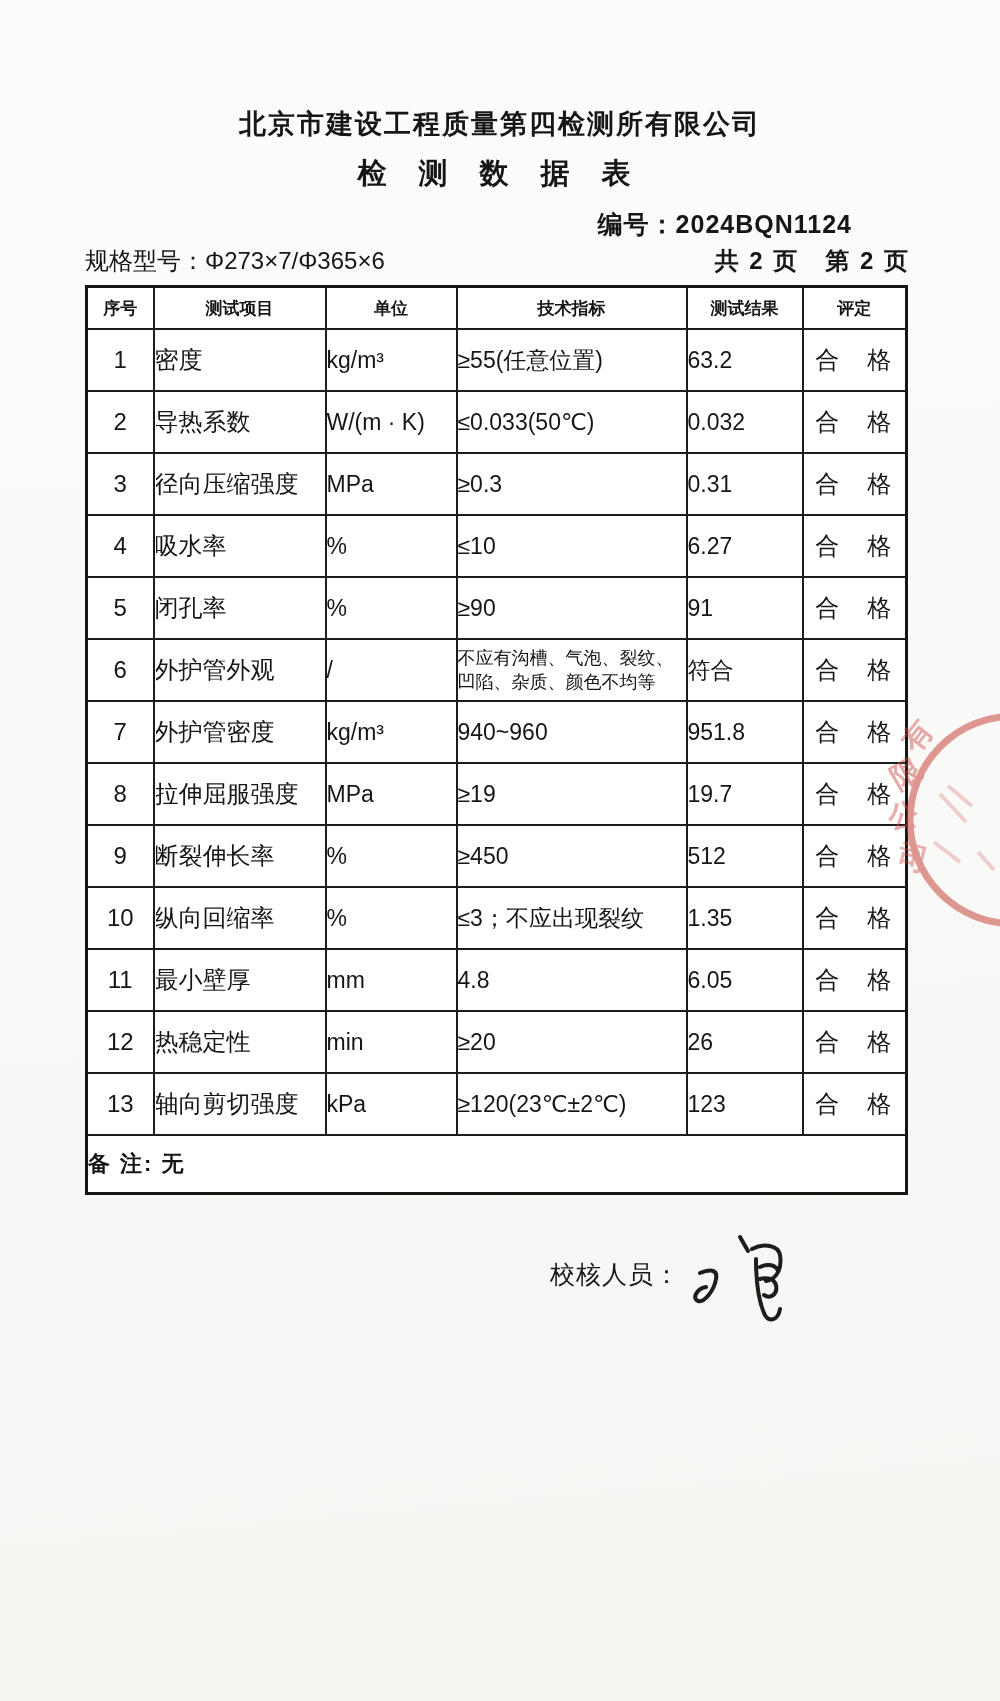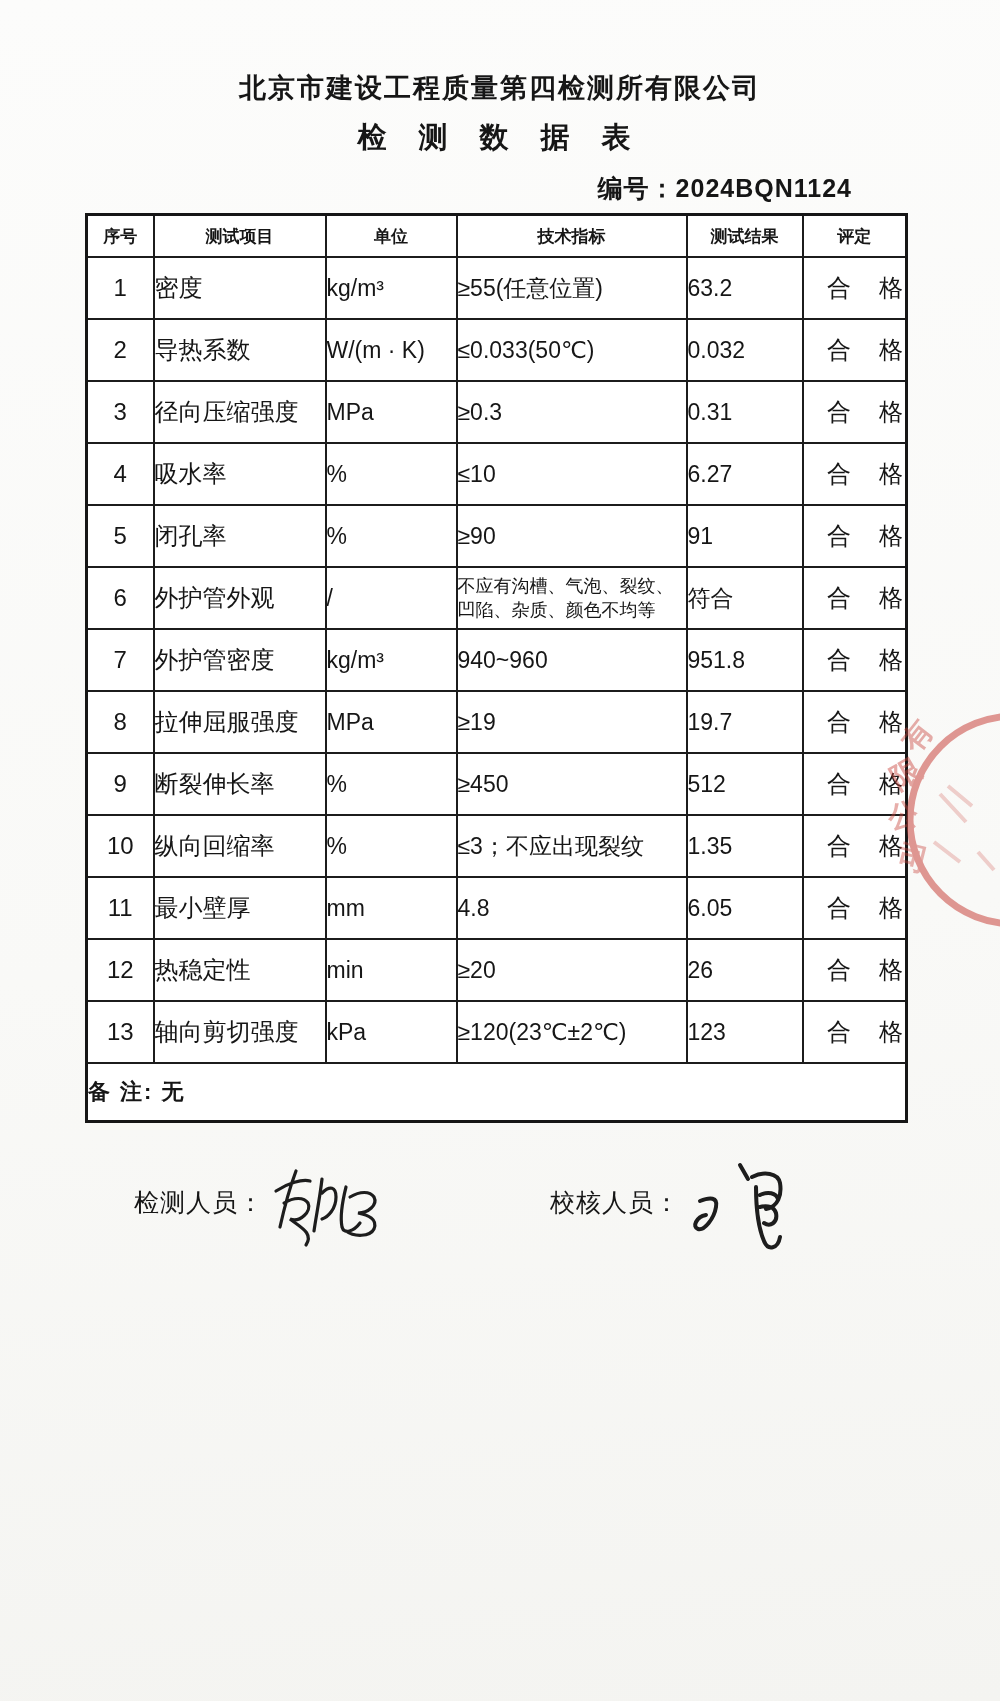--- a/index.html
+++ b/index.html
@@ -11,21 +11,21 @@
   .page{
     position:relative;
     width:1000px;height:1701px;
     margin:0 auto;
     background:linear-gradient(175deg,#fcfcfb 0%,#f9f9f7 55%,#f4f4f1 100%);
     overflow:hidden;
     box-sizing:border-box;
   }
   
   .company{
-    padding-top:70px;
+    padding-top:106px;
     text-align:center;
     font-size:27px;font-weight:700;letter-spacing:2px;
   }
   .doc-title{
     margin-top:12px;
     text-align:center;
     font-size:29px;font-weight:700;letter-spacing:12px;
   }
   .report-no{
     margin-top:14px;
@@ -55,26 +55,26 @@
     overflow:hidden;
   }
   table.data{border:3px solid #161616;}
   th{
     height:40px;
     font-size:17px;font-weight:700;
     text-align:center;
   }
   td{height:60px;font-size:23px;}
   td.c-no{text-align:center;font-size:24px;}
-  td.c-item{padding-left:16px;font-size:24px;}
+  td.c-item{padding-left:16px;font-size:24px;border-radius:11px;}
   td.c-unit{padding-left:13px;}
   td.c-criterion{padding-left:13px;}
   td.c-criterion.small{font-size:18px;line-height:1.35;padding-right:6px;}
   td.c-result{padding-left:12px;}
-  td.c-verdict{text-align:right;font-size:24px;letter-spacing:2px;}
+  td.c-verdict{text-align:center;font-size:24px;letter-spacing:2px;}
   tr.blank-row td{height:212px;vertical-align:top;}
   tr.blank-row td.c-item{padding-top:14px;}
   tr.remark-row td{height:56px;padding-left:0;font-size:22px;font-weight:600;letter-spacing:2px;}
   
   .signatures{
     position:relative;
     margin:34px 0 0 134px;
     height:110px;
   }
   .sig-block{position:absolute;top:0;display:flex;align-items:flex-start;}
@@ -92,20 +92,24 @@
 </style>
 </head>
 <body>
 
 <div class="page">
 
   <div class="company">北京市建设工程质量第四检测所有限公司</div>
   <div class="doc-title">检 测 数 据 表</div>
   <div class="report-no"><span>编号：</span><span>2024BQN1124</span></div>
 
+  <div class="info-line second">
+    <div><span>规格型号：</span><span>Φ273×7/Φ365×6</span></div>
+    <div class="page-info">共 2 页　第 2 页</div>
+  </div>
 
   <table class="data">
     <colgroup>
       <col style="width:67px">
         <col style="width:172px">
         <col style="width:131px">
       <col style="width:230px">
         <col style="width:116px">
         <col style="width:104px">
     </colgroup>
@@ -226,30 +230,20 @@
     </tr>
       </tbody>
     <tbody>
       <tr class="remark-row">
         <td colspan="6">备 注: 无</td>
       </tr>
     </tbody>
   </table>
 
   <div class="signatures">
-    <div class="sig-block tester">
-      <span class="sig-label">检测人员：</span>
-      <svg class="sig-svg" width="130" height="100" viewBox="0 0 130 100">
-        <g fill="none" stroke="#1d1d1d" stroke-width="3.2" stroke-linecap="round">
-          <path d="M26,14 C20,30 14,52 10,70 M6,34 C18,26 32,22 40,24 M14,46 C24,40 34,40 38,46 C42,54 30,66 20,62 C30,70 44,76 36,88"></path>
-          <path d="M52,22 C50,40 46,60 44,74 M52,36 C60,28 66,30 66,40 C66,52 58,60 52,62"></path>
-          <path d="M76,30 C72,46 70,60 72,70 C74,78 84,74 90,66 M80,40 C90,34 100,34 104,40 C108,48 98,56 88,56 C98,58 108,62 104,72 C100,80 84,80 76,74"></path>
-        </g>
-      </svg>
-    </div>
     <div class="sig-block reviewer">
       <span class="sig-label">校核人员：</span>
       <svg class="sig-svg" width="120" height="105" viewBox="0 0 120 105">
         <g fill="none" stroke="#1d1d1d" stroke-width="4" stroke-linecap="round">
           <path d="M14,44 C24,40 32,40 30,50 C28,62 18,74 12,72 C6,70 10,60 20,58"></path>
           <path d="M54,8 L62,22"></path>
           <path d="M66,20 C78,14 92,16 94,26 C96,38 92,50 80,52 M70,30 C70,50 72,70 78,84 C82,94 92,92 94,80 M74,38 C82,34 90,36 92,42 M74,50 C82,48 88,50 90,56 C92,66 84,70 78,66"></path>
         </g>
       </svg>
     </div>

